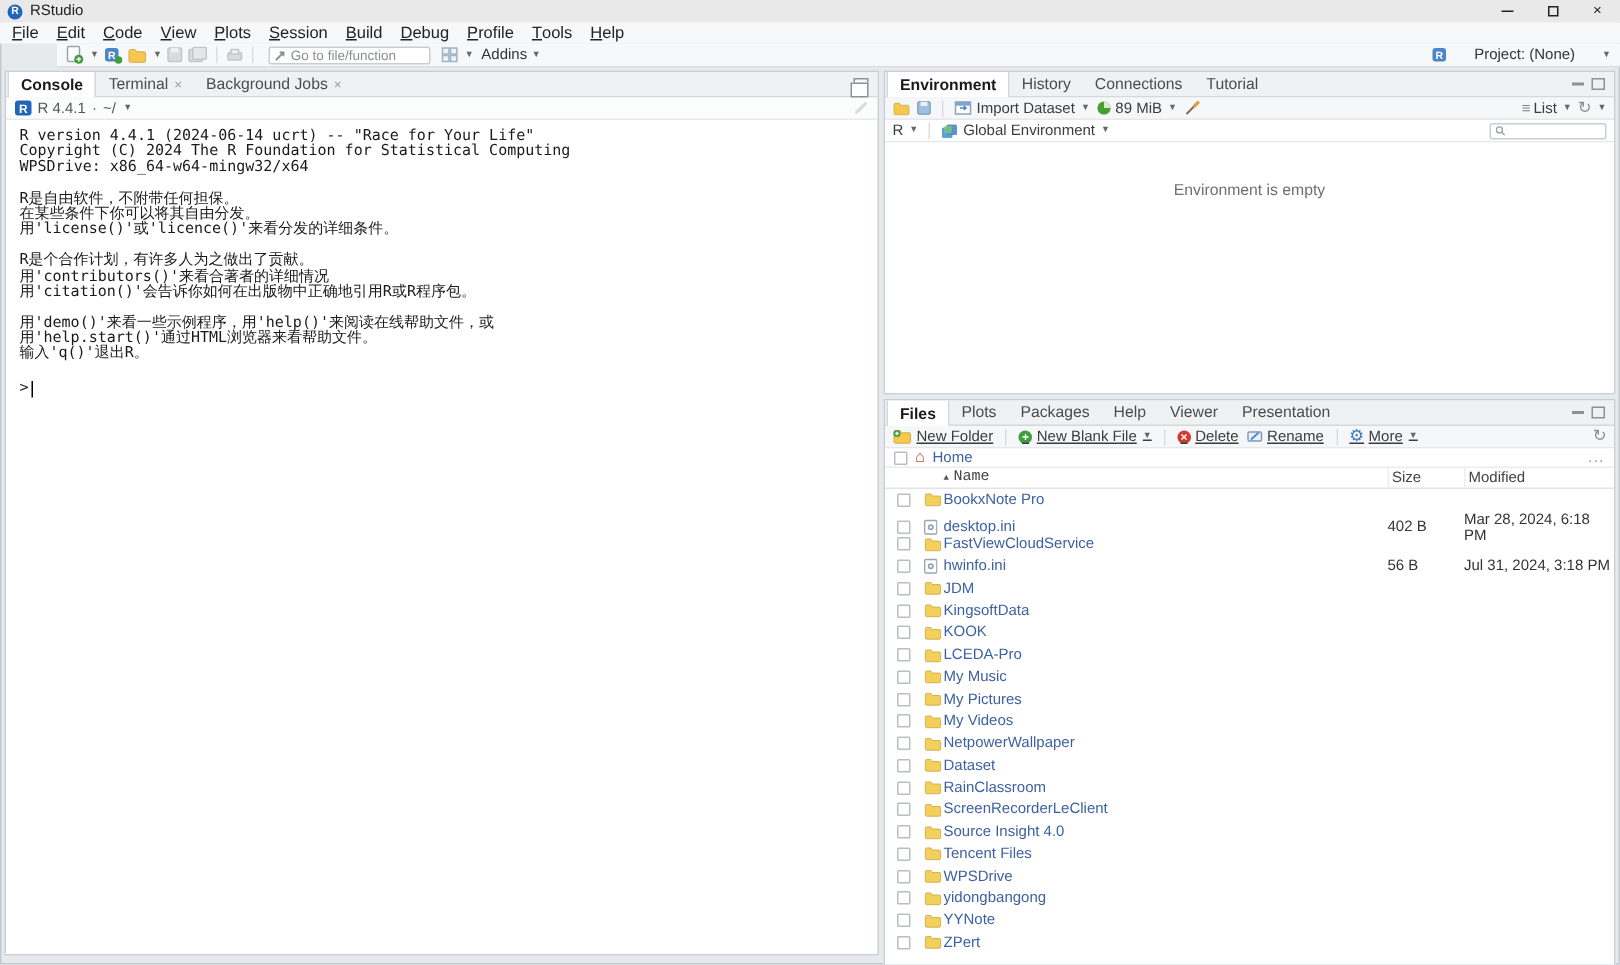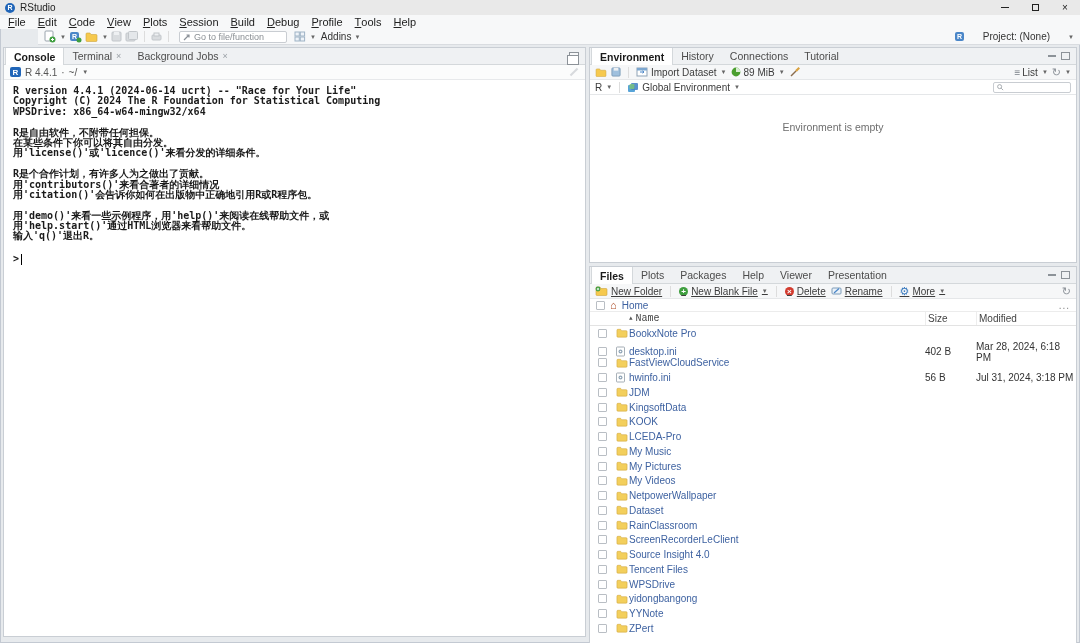--- a/index.html
+++ b/index.html
@@ -52,21 +52,21 @@
   .pane-restore { width:10px; height:8px; border:1px solid #8c9298; position:relative; background:#f7f8f9; }
   .pane-restore:before { content:""; position:absolute; left:-3px; top:2px; width:10px; height:8px; border:1px solid #8c9298; background:#fff; }
   .mini-dash { width:8px; height:2px; background:#8c9298; }
   .mini-box { width:9px; height:8px; border:1px solid #8c9298; }
   
   .console-header { height:15px; background:#fbfcfc; border-bottom:1px solid #e7e9eb; display:flex; align-items:center; padding:0 6px; gap:4px; flex:none; }
   .r-badge { width:11px; height:10px; border-radius:2px; background:#2065b8; color:#fff; font-size:8px; font-weight:bold;
     display:flex; align-items:center; justify-content:center; }
   .console-header .meta { font-size:10px; color:#555; }
   .pencil-faded { margin-left:auto; width:10px; height:2px; background:#d7dadd; transform:rotate(-45deg); }
-  .console-body { flex:1; padding:6px 0 0 9px; font-family:"DejaVu Sans Mono", monospace; font-size:10px; line-height:10.4px; color:#1a1a1a; overflow:hidden;font-weight:bold; }
+  .console-body { flex:1; padding:6px 0 0 9px; font-family:"DejaVu Sans Mono", monospace; font-size:10px; line-height:10.4px; color:#1a1a1a; overflow:hidden; }
   .cline { white-space:pre; height:10.4px; }
   .prompt-row { display:flex; align-items:center; height:12px; margin-top:1px; }
   .cursor { width:1px; height:11px; background:#000; margin-left:2px; }
   
   .env-tb1 { height:15px; background:#f6f7f8; border-bottom:1px solid #e5e7e9; display:flex; align-items:center; padding:0 5px; gap:4px; flex:none; font-size:10px; color:#3c3c3c; }
   .env-tb2 { height:15px; background:#fff; border-bottom:1px solid #e5e7e9; display:flex; align-items:center; padding:0 5px; gap:4px; flex:none; font-size:10px; color:#3c3c3c; }
   .labelled { display:flex; align-items:center; gap:3px; }
   .search-box { margin-left:auto; width:78px; height:11px; border:1px solid #c9cdd2; border-radius:2px; background:#fff; display:flex; align-items:center; padding:0 3px; gap:2px; }
   .env-body { flex:1; background:#fff; text-align:center; padding-top:26px; color:#6e6e6e; font-size:10.5px; }
   .list-icon { color:#7a8087; font-size:10px; letter-spacing:-1px; }

